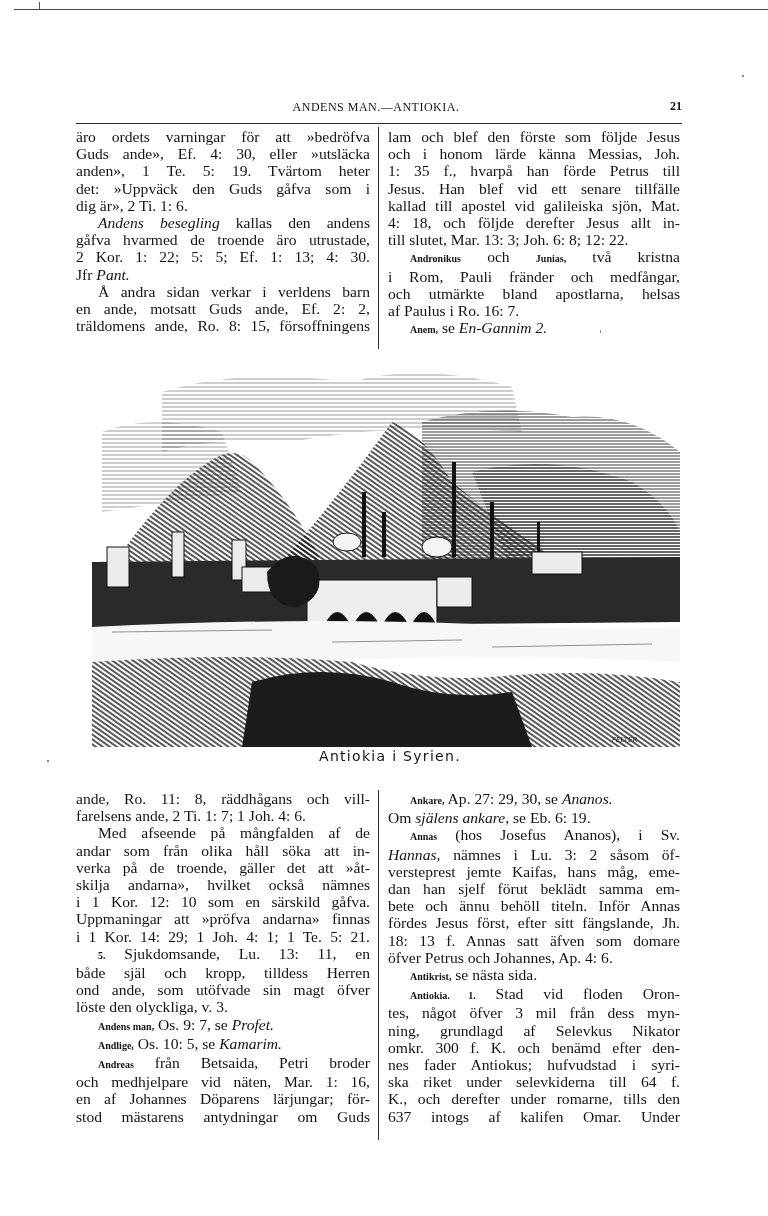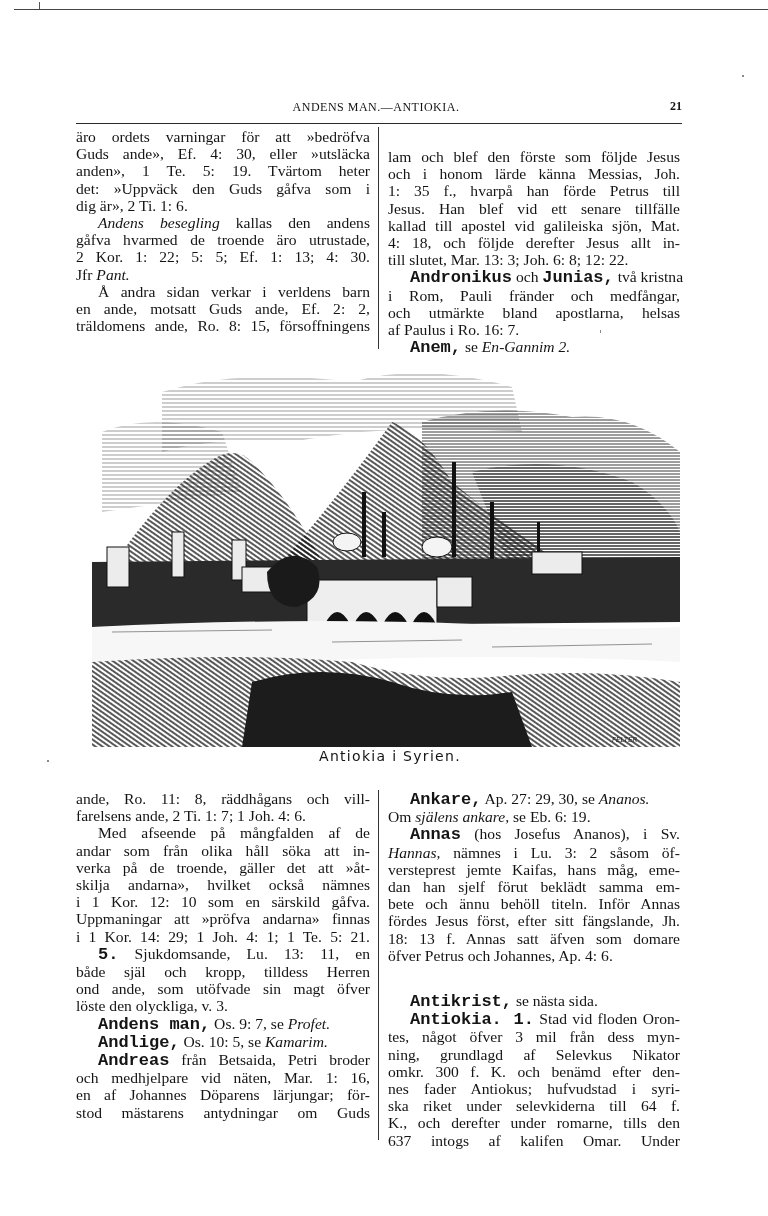--- a/index.html
+++ b/index.html
@@ -26,27 +26,27 @@
     }
     .head-rule {
       position: absolute; left: 76px; top: 123px; width: 606px; height: 0;
       border-top: 1.6px solid #2a2a2a;
     }
 
     .col {
       position: absolute; font-family: "Liberation Serif", serif; font-size: 15.6px;
       line-height: 17.2px; text-align: justify;
     }
-    .col b { font-family: Liberation Mono, monospace; font-weight: bold; font-size: 17px; }
+    .col b { font-family: Liberation Serif, serif; font-weight: bold; font-size: 10px; }
     .col i { font-style: italic; }
     .col .line { display: block; text-align: justify; text-align-last: justify; white-space: nowrap; }
     .col .line.last { text-align-last: left; }
 
     .col-top-left  { left: 76px;  top: 128px; width: 294px; }
-    .col-top-right { left: 388px; top: 128px; width: 292px; margin-top: 20px; }
+    .col-top-right { left: 388px; top: 128px; width: 292px; }
     .col-bot-left  { left: 76px;  top: 790px; width: 294px; }
     .col-bot-right { left: 388px; top: 790px; width: 292px; }
 
     .col-divider { position: absolute; width: 0; border-left: 1.2px solid #333; }
     .div-top { left: 378px; top: 127px; height: 222px; }
     .div-bot { left: 378px; top: 790px; height: 350px; }
 
     .figure {
       position: absolute; left: 92px; top: 362px; width: 588px; height: 385px;
     }
@@ -186,21 +186,21 @@
   <span class="line last" style="padding-left:22px;"><b>Ankare,</b><span> Ap. 27: 29, 30, se </span><i>Ananos.</i></span>
   <span class="line last"><span>Om </span><i>själens ankare,</i><span> se Eb. 6: 19.</span></span>
   <span class="line" style="padding-left:22px;"><b>Annas</b><span> (hos Josefus Ananos), i Sv.</span></span>
   <span class="line"><i>Hannas,</i><span> nämnes i Lu. 3: 2 såsom öf-</span></span>
   <span class="line">versteprest jemte Kaifas, hans måg, eme-</span>
   <span class="line">dan han sjelf förut beklädt samma em-</span>
   <span class="line">bete och ännu behöll titeln. Inför Annas</span>
   <span class="line">fördes Jesus först, efter sitt fängslande, Jh.</span>
   <span class="line">18: 13 f. Annas satt äfven som domare</span>
   <span class="line last">öfver Petrus och Johannes, Ap. 4: 6.</span>
-  <span class="line last" style="padding-left:22px;margin-top:28px;"><b>Antikrist,</b><span> se nästa sida.</span></span>
+  <span class="line last" style="padding-left:22px;"><b>Antikrist,</b><span> se nästa sida.</span></span>
   <span class="line" style="padding-left:22px;"><b>Antiokia. 1.</b><span> Stad vid floden Oron-</span></span>
   <span class="line">tes, något öfver 3 mil från dess myn-</span>
   <span class="line">ning, grundlagd af Selevkus Nikator</span>
   <span class="line">omkr. 300 f. K. och benämd efter den-</span>
   <span class="line">nes fader Antiokus; hufvudstad i syri-</span>
   <span class="line">ska riket under selevkiderna till 64 f.</span>
   <span class="line">K., och derefter under romarne, tills den</span>
   <span class="line">637 intogs af kalifen Omar. Under</span>
 </div>
 

